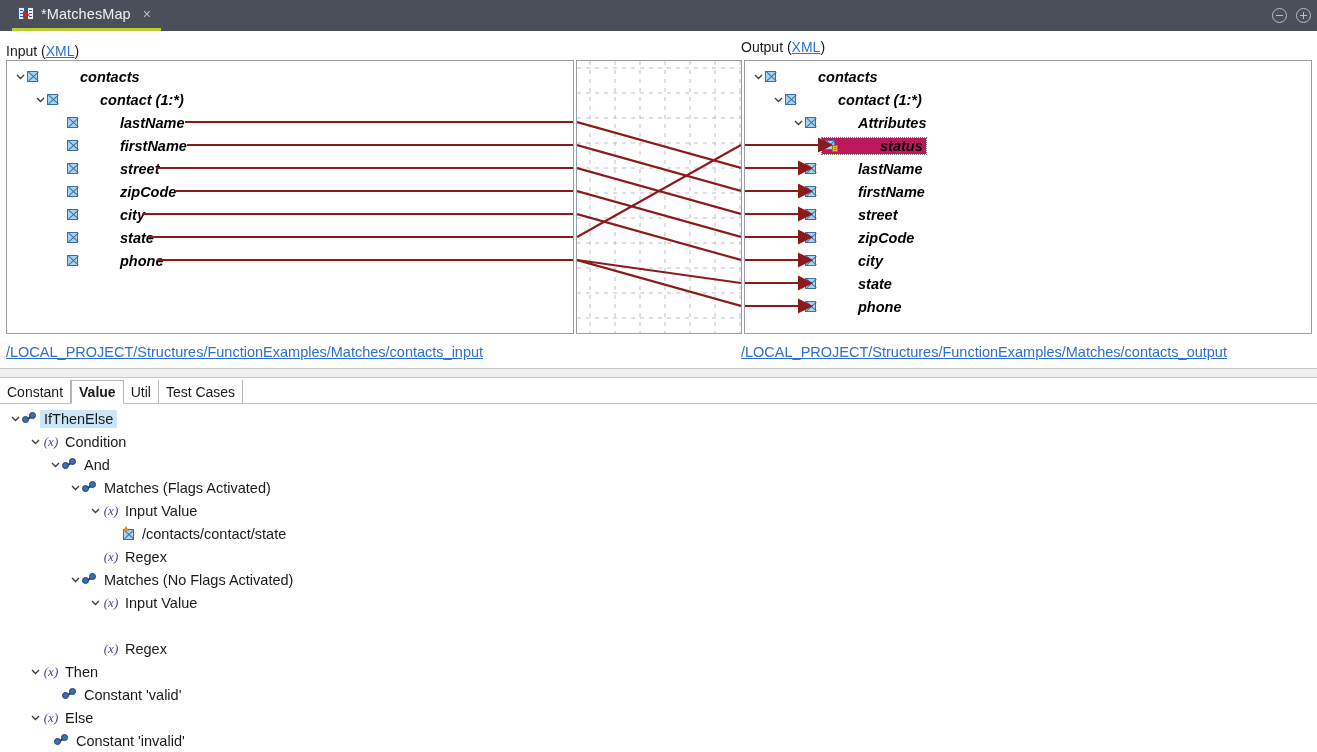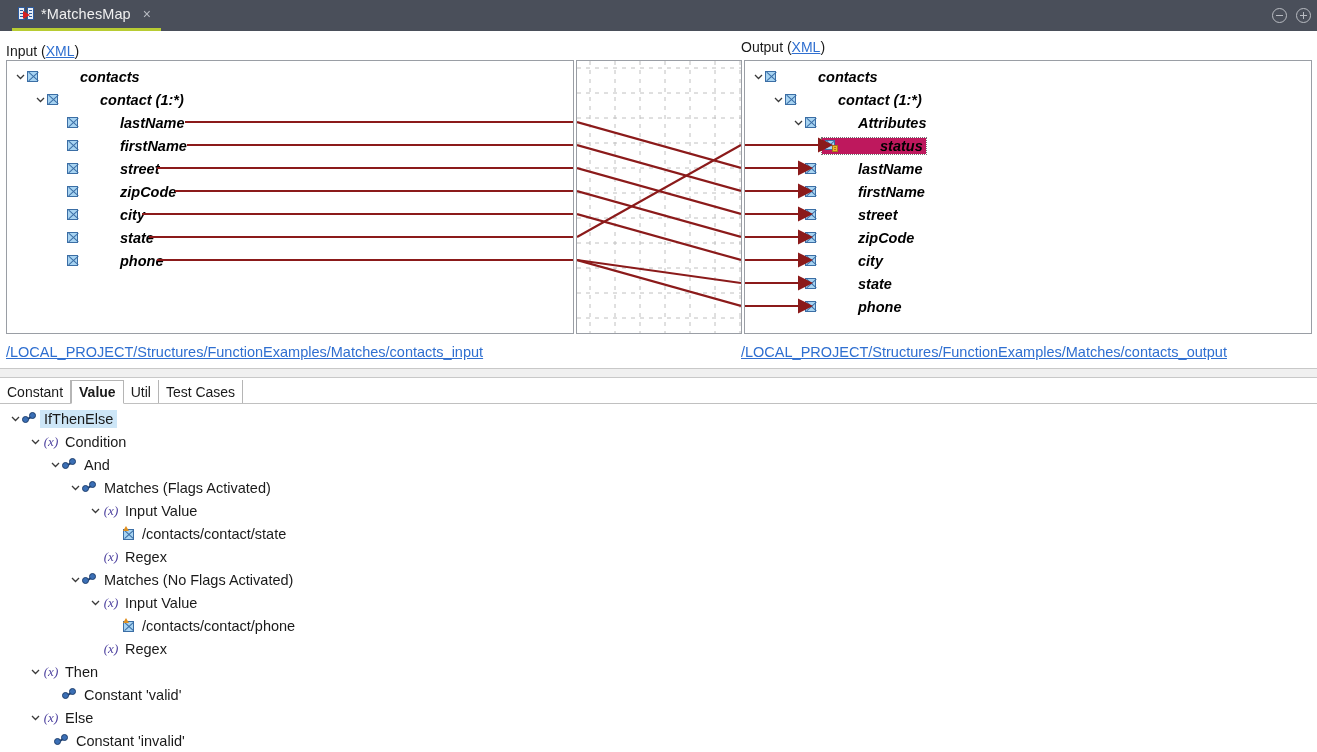--- a/index.html
+++ b/index.html
@@ -588,28 +588,20 @@
       </div>
       <div class="brow" style="top: 185px; padding-left: 88px;">
         <span class="twisty">
           <svg width="9" height="9" viewBox="0 0 9 9">
             <path d="M1 3 L4.5 6.5 L8 3" fill="none" stroke="#3a3a3a" stroke-width="1.3"></path>
           </svg>
         </span>
         <span class="ico-x">(x)</span>
         <span class="blbl">Input Value</span>
       </div>
-      <div class="brow" style="top: 208px; padding-left: 108px;">
-        <span class="twisty"></span>
-        <span class="ico-path">
-          <span class="sq"></span>
-          <span class="ar"></span>
-        </span>
-        <span class="blbl">/contacts/contact/phone</span>
-      </div>
       <div class="brow" style="top: 231px; padding-left: 88px;">
         <span class="twisty"></span>
         <span class="ico-x">(x)</span>
         <span class="blbl">Regex</span>
       </div>
       <div class="brow" style="top: 254px; padding-left: 28px;">
         <span class="twisty">
           <svg width="9" height="9" viewBox="0 0 9 9">
             <path d="M1 3 L4.5 6.5 L8 3" fill="none" stroke="#3a3a3a" stroke-width="1.3"></path>
           </svg>

